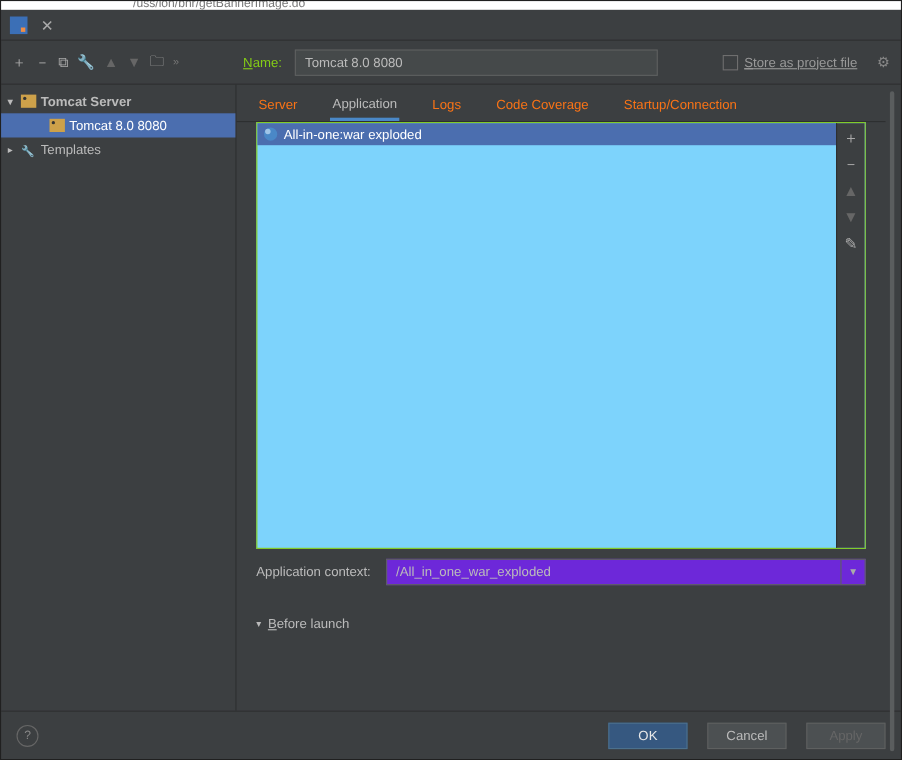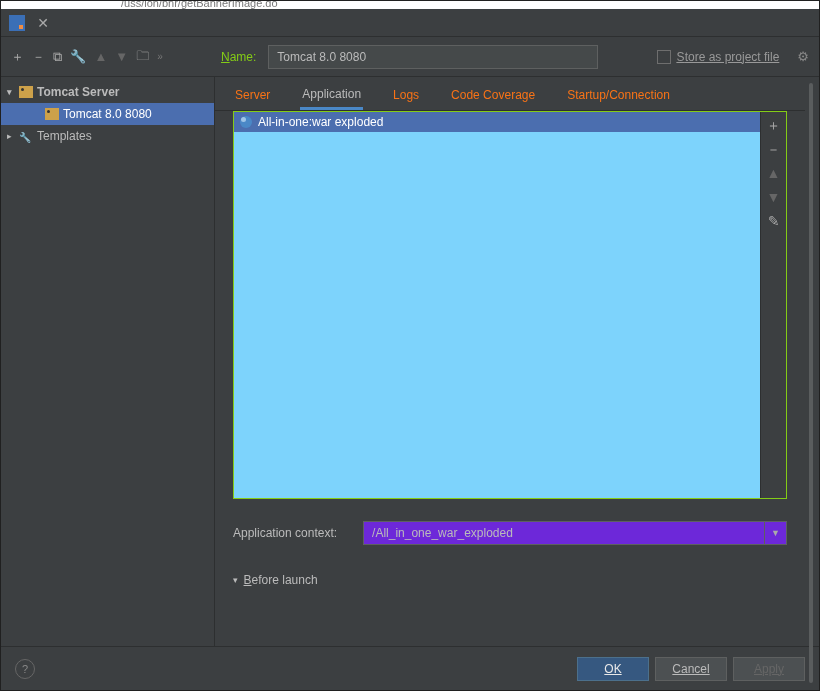--- a/index.html
+++ b/index.html
@@ -49,33 +49,33 @@
   .section-lbl { color: #9a9a9a; margin: 14px 0 6px 18px; }
   .deploy-box { margin: 0 18px 0 18px; height: 388px; border: 1px solid #84cc16; background: #7dd3fc; display:flex;}
   .deploy-list { flex:1; }
   .deploy-item { height: 20px; display:flex; align-items:center; padding-left:6px; color:#fff; background:#4b6eaf; cursor:pointer;}
   .dep-ic { width:12px;height:12px; border-radius:50%; background:#4a88c7; margin-right:6px; position:relative;}
   .dep-ic::after{content:"";position:absolute;width:5px;height:5px;background:#9fc5e8;border-radius:50%;left:1px;top:1px;}
   .deploy-tools { width:26px; border-left:1px solid #2d2f30; background:#3c3f41; display:flex; flex-direction:column; align-items:center; padding-top:6px; gap:10px;}
   .dt-ic { color:#aaa; font-size:14px; cursor:pointer; line-height:14px;}
   .dt-ic.dim { color:#666;}
 
-  .ctx-row { margin: 22px 18px 0 18px; display:flex; align-items:center;gap:12px;}
+  .ctx-row { margin: 9px 18px 0 18px; display:flex; align-items:center;}
   .ctx-row label { color:#bbbbbb; margin-right:14px;}
   .ctx-select { flex:1; height:24px; background:#6d28d9; border:1px solid #5e6060; color:#bbbbbb; display:flex; align-items:center;}
   .ctx-select .val { flex:1; padding:0 8px;}
   .ctx-select .dd { width:22px; height:22px; border-left:1px solid #5e6060; display:flex;align-items:center;justify-content:center; color:#aaa; font-size:9px;}
 
   .before { margin: 28px 18px 0 18px; display:flex; align-items:center; color:#bbbbbb;}
   .before .arrow { margin-right:6px; font-size:9px;}
 
   .footer { height: 44px; border-top: 1px solid #2d2f30; display:flex; align-items:center; padding: 0 14px;}
   .help { width:20px;height:20px;border:1px solid #666; border-radius:50%; color:#888; display:flex;align-items:center;justify-content:center; font-size:11px;}
   .footer .spacer { flex:1;}
-  .btn { height:24px; min-width:72px; background:#4c5052; border:1px solid #5e6060; color:#bbbbbb; margin-left:6px; padding:0 16px; display:flex;align-items:center;justify-content:center; cursor:pointer;text-decoration:underline;}
+  .btn { height:24px; min-width:72px; background:#4c5052; border:1px solid #5e6060; color:#bbbbbb; margin-left:18px; padding:0 16px; display:flex;align-items:center;justify-content:center; cursor:pointer;}
   .btn.primary { background:#365880; border-color:#4c708c; color:#e8e8e8;}
   .btn.disabled { color:#666;}
 </style>
 </head>
 <body>
 
 <div class="window">
   <div class="window-top-strip">/uss/ion/bnr/getBannerImage.do</div>
   <div class="titlebar">
     <div class="ij-icon"></div>

